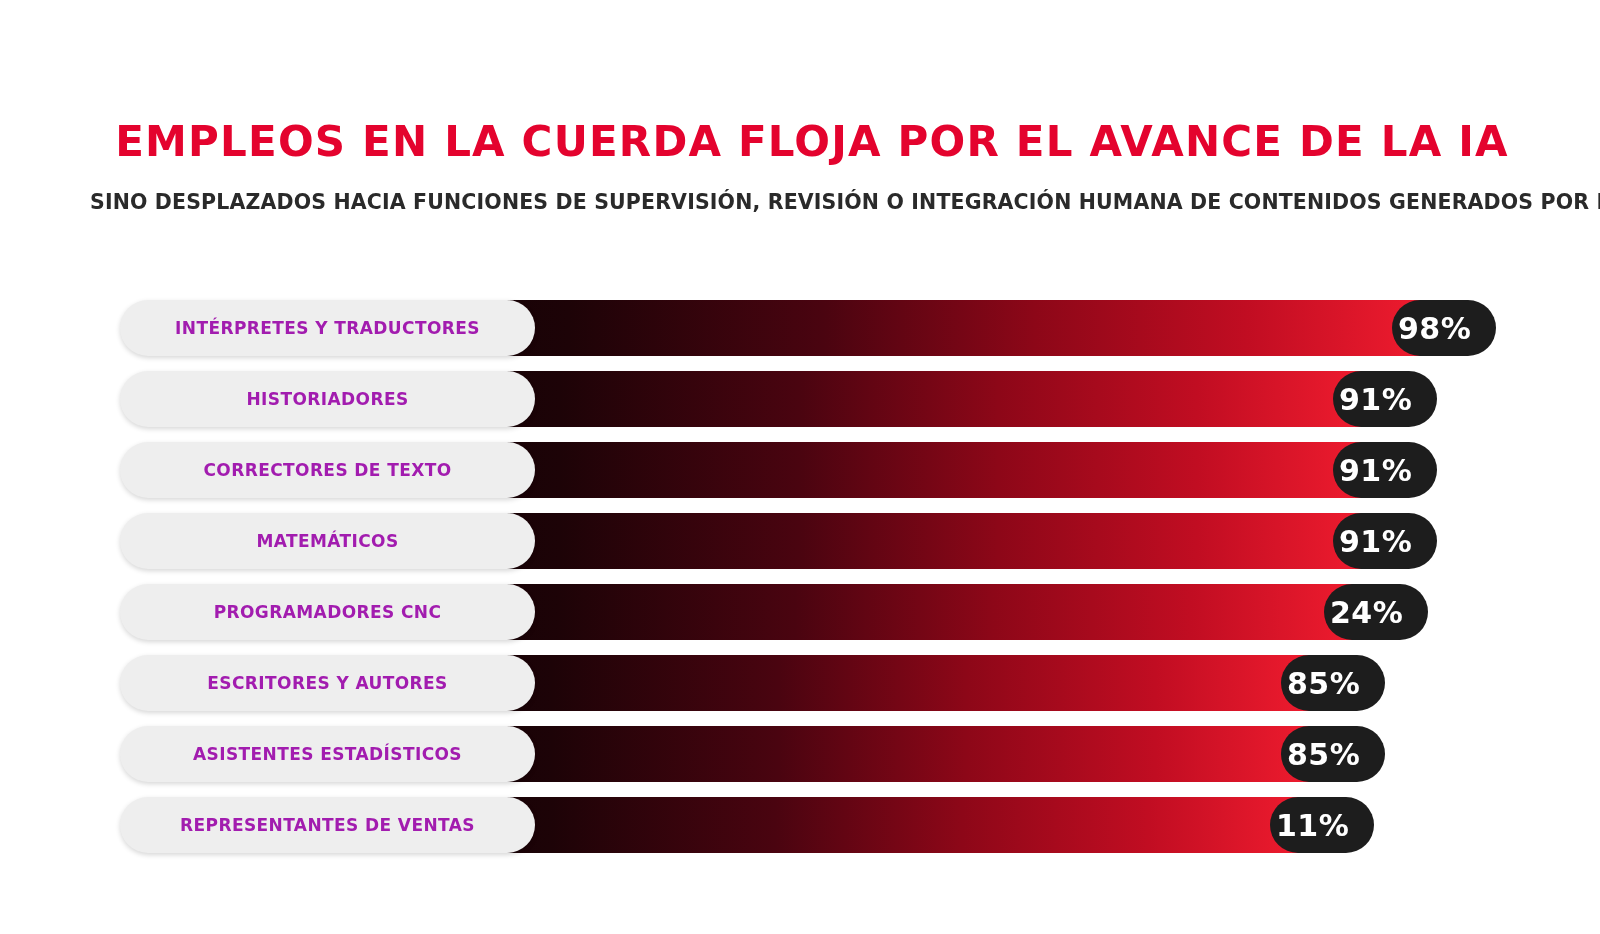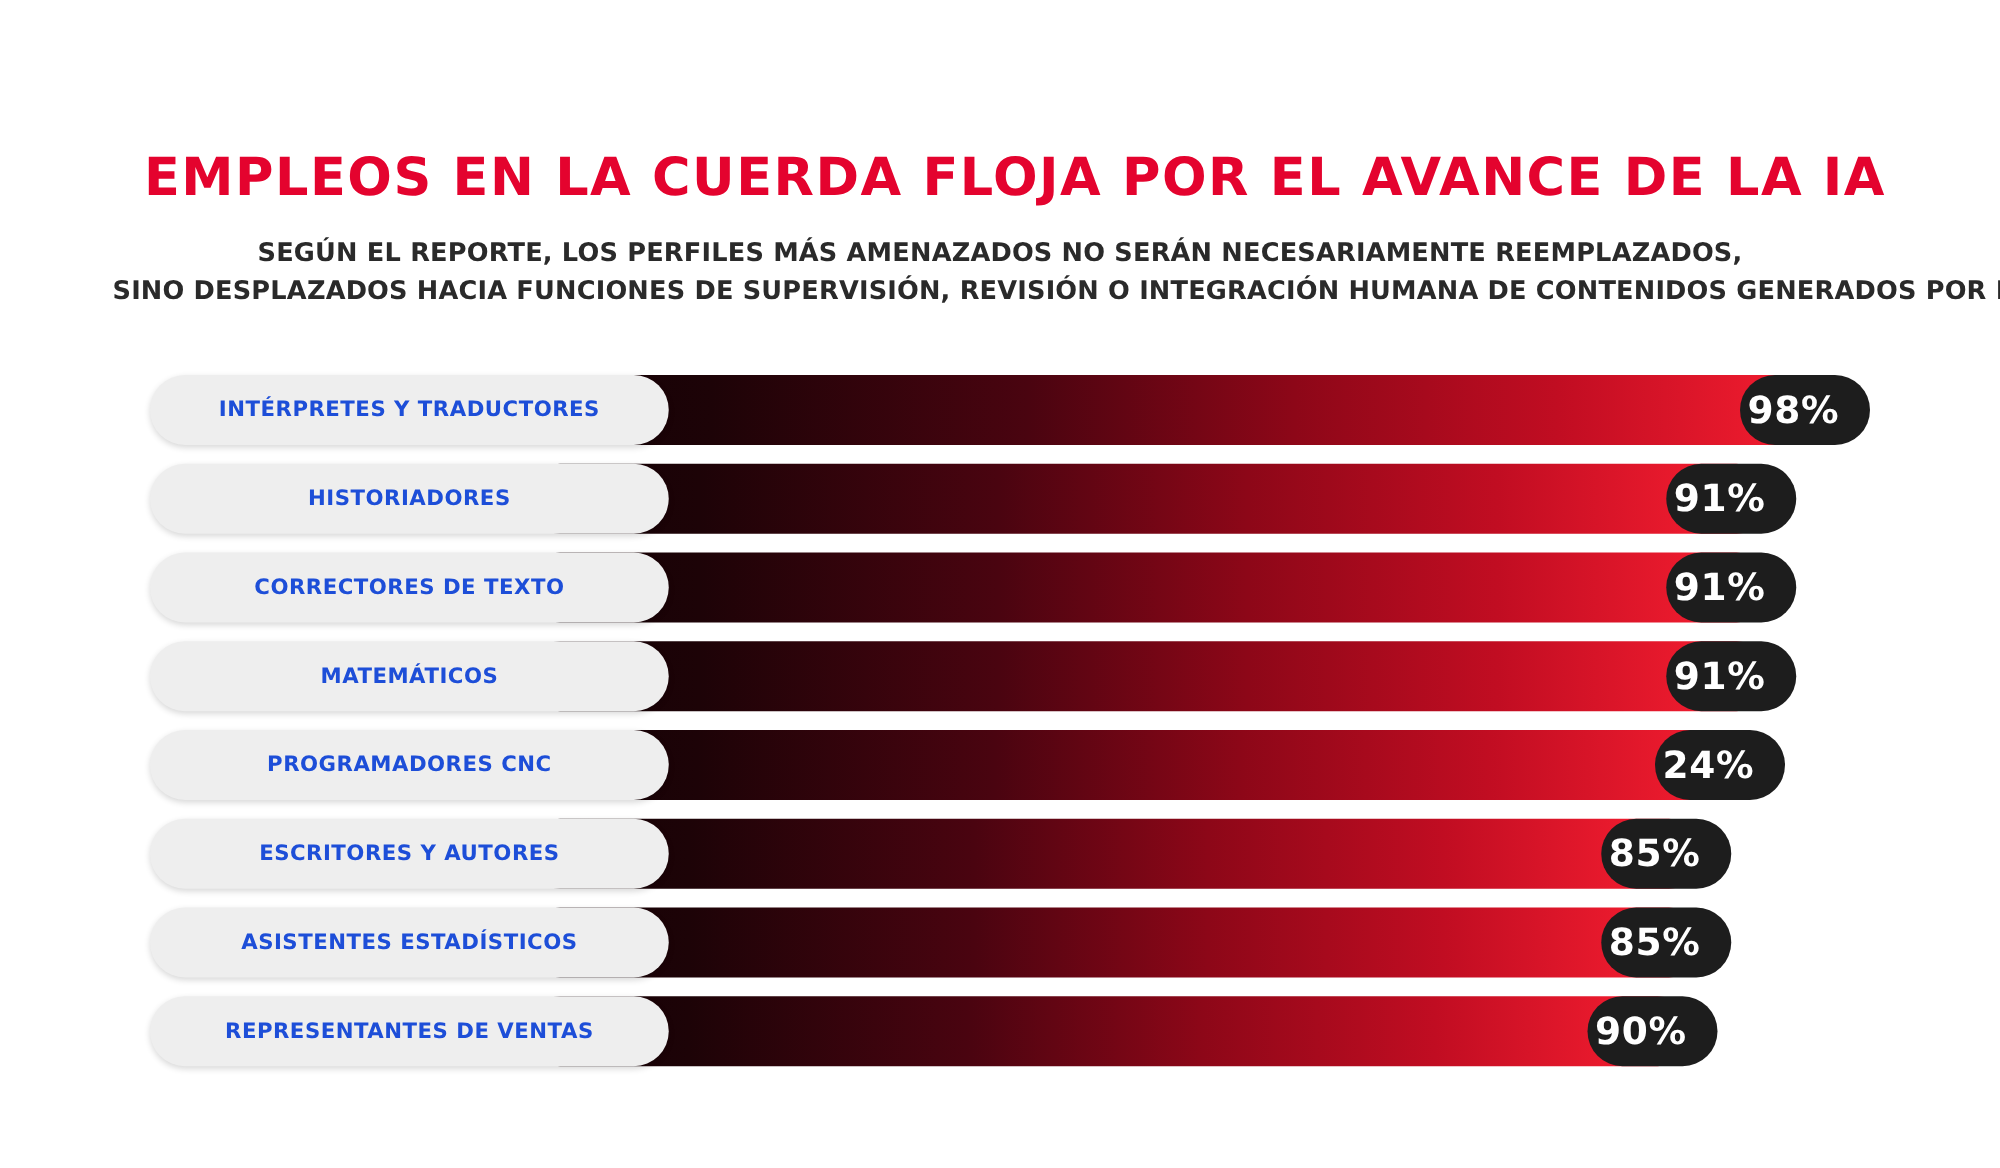--- a/index.html
+++ b/index.html
@@ -75,21 +75,21 @@
     height: 56px;
     border-radius: 28px;
     background: #eeeeee;
     box-shadow: 0 2px 5px rgba(0,0,0,0.16);
     z-index: 3;
     display: flex;
     align-items: center;
     justify-content: center;
   }
   .label-text {
-    color: #1d4ed8;
+    color: #a21caf;
     font-size: 17px;
     font-weight: bold;
     letter-spacing: 0.4px;
     text-transform: uppercase;
     text-align: left;
     font-family: "DejaVu Sans", sans-serif;
     white-space: nowrap;
   }
 
   
@@ -130,21 +130,20 @@
   }
 </style>
 </head>
 <body>
 
 <div class="page">
 
   <h1 class="title">EMPLEOS EN LA CUERDA FLOJA POR EL AVANCE DE LA IA</h1>
 
   <div class="subtitle">
-    <span class="line">SEGÚN EL REPORTE, LOS PERFILES MÁS AMENAZADOS NO SERÁN NECESARIAMENTE REEMPLAZADOS,</span>
     <span class="line">SINO DESPLAZADOS HACIA FUNCIONES DE SUPERVISIÓN, REVISIÓN O INTEGRACIÓN HUMANA DE CONTENIDOS GENERADOS POR IA.</span>
   </div>
 
   <div class="chart">
 
     <div class="row">
       <div class="bar-wrap">
         <div class="bar" style="width:1060px"></div>
         <div class="value-chip" style="left:972px">
           <span class="value-text">98%</span>
@@ -224,21 +223,21 @@
       </div>
       <div class="label-pill">
         <span class="label-text">ASISTENTES ESTADÍSTICOS</span>
       </div>
     </div>
 
     <div class="row">
       <div class="bar-wrap">
         <div class="bar" style="width:934px"></div>
         <div class="value-chip" style="left:850px">
-          <span class="value-text">90%</span>
+          <span class="value-text">11%</span>
         </div>
       </div>
       <div class="label-pill">
         <span class="label-text">REPRESENTANTES DE VENTAS</span>
       </div>
     </div>
 
   </div>
 </div>
 

